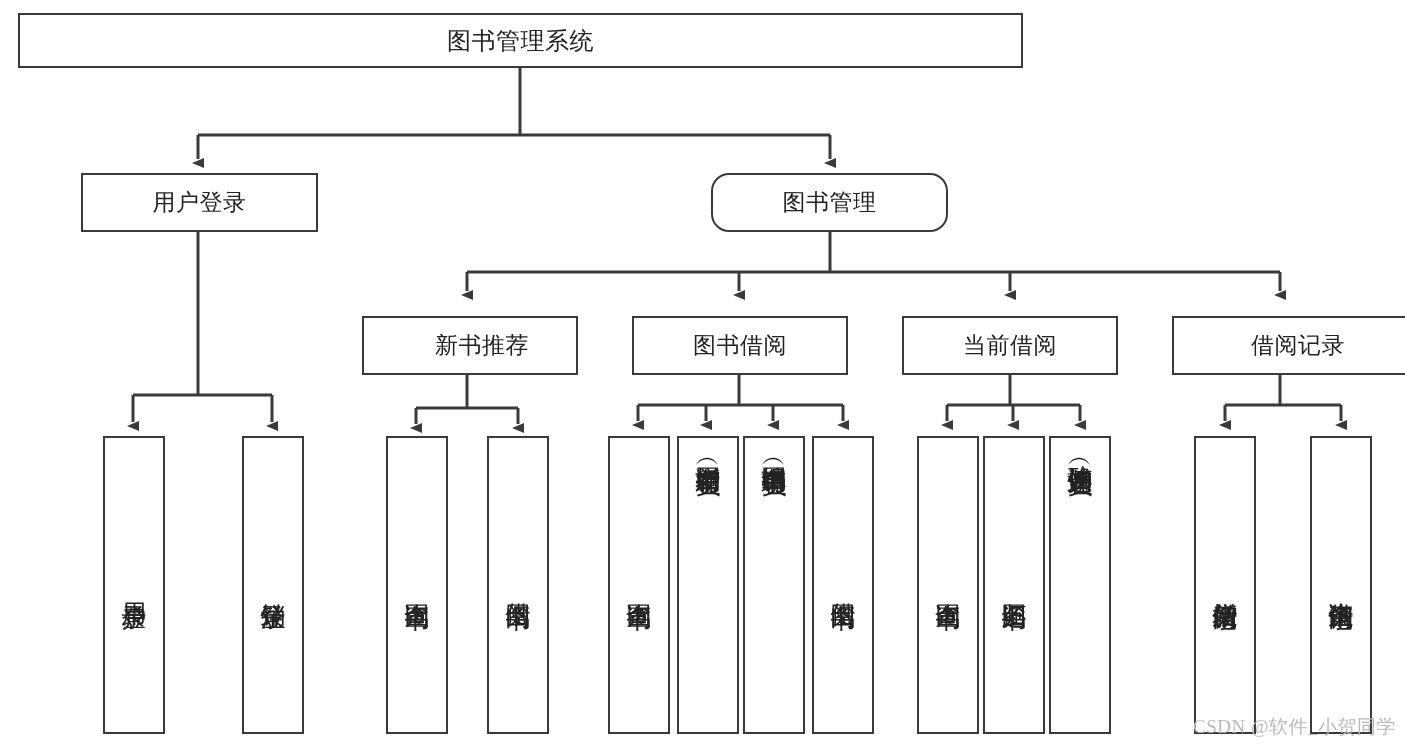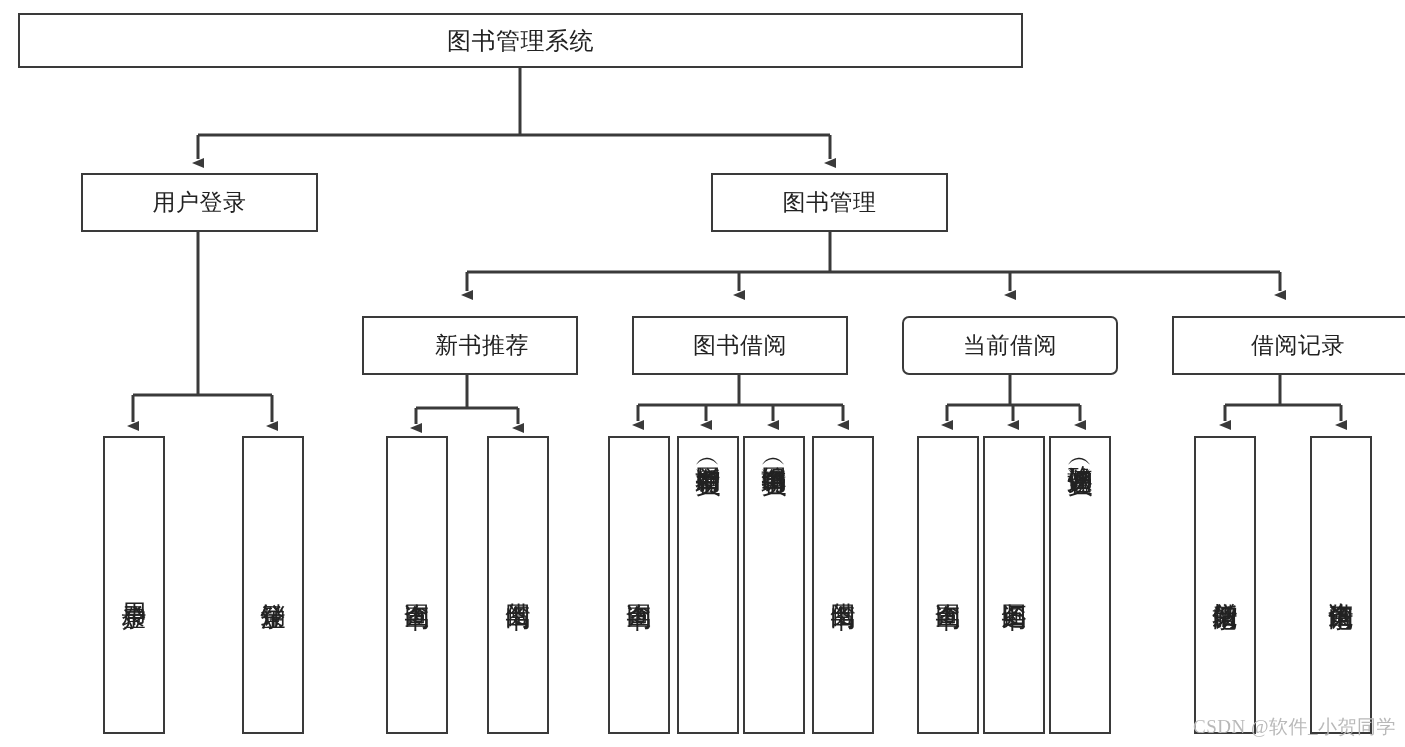--- a/index.html
+++ b/index.html
@@ -137,31 +137,31 @@
     </g>
   </svg>
 
   <div class="node h root" style="left:18px; top:13px; width:1005px; height:55px;">
     <span class="label">图书管理系统</span>
   </div>
 
   <div class="node h" style="left:81px; top:173px; width:237px; height:59px;">
     <span class="label">用户登录</span>
   </div>
-  <div class="node h" style="left:711px; top:173px; width:237px; height:59px;">
+  <div class="node h" style="left:711px; top:173px; width:237px; height:59px;border-radius:18px;">
     <span class="label">图书管理</span>
   </div>
 
   <div class="node h" style="left:362px; top:316px; width:216px; height:59px;padding-left:24px;">
     <span class="label">新书推荐</span>
   </div>
   <div class="node h" style="left:632px; top:316px; width:216px; height:59px;">
     <span class="label">图书借阅</span>
   </div>
-  <div class="node h" style="left:902px; top:316px; width:216px; height:59px;border-radius:7px;">
+  <div class="node h" style="left:902px; top:316px; width:216px; height:59px;">
     <span class="label">当前借阅</span>
   </div>
   <div class="node h" style="left:1172px; top:316px; width:252px; height:59px;">
     <span class="label">借阅记录</span>
   </div>
 
   <div class="node v center" style="left:103px; top:436px; width:62px; height:298px;">
     <span class="label">用户登录</span>
   </div>
   <div class="node v center" style="left:242px; top:436px; width:62px; height:298px;">

